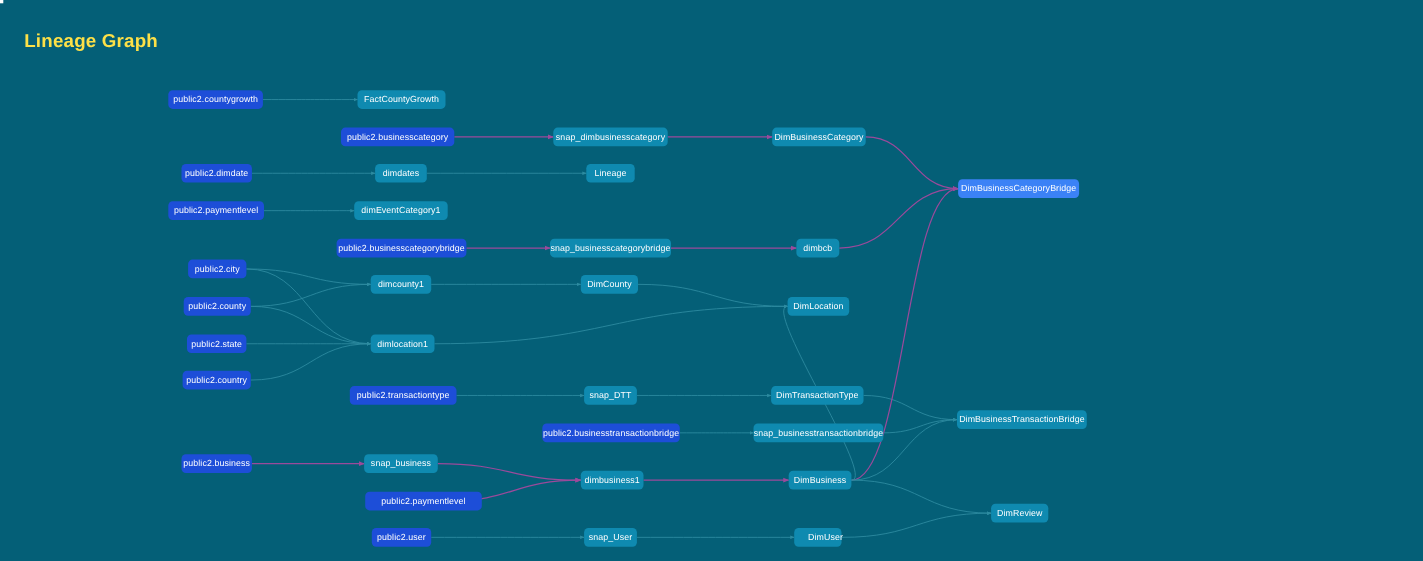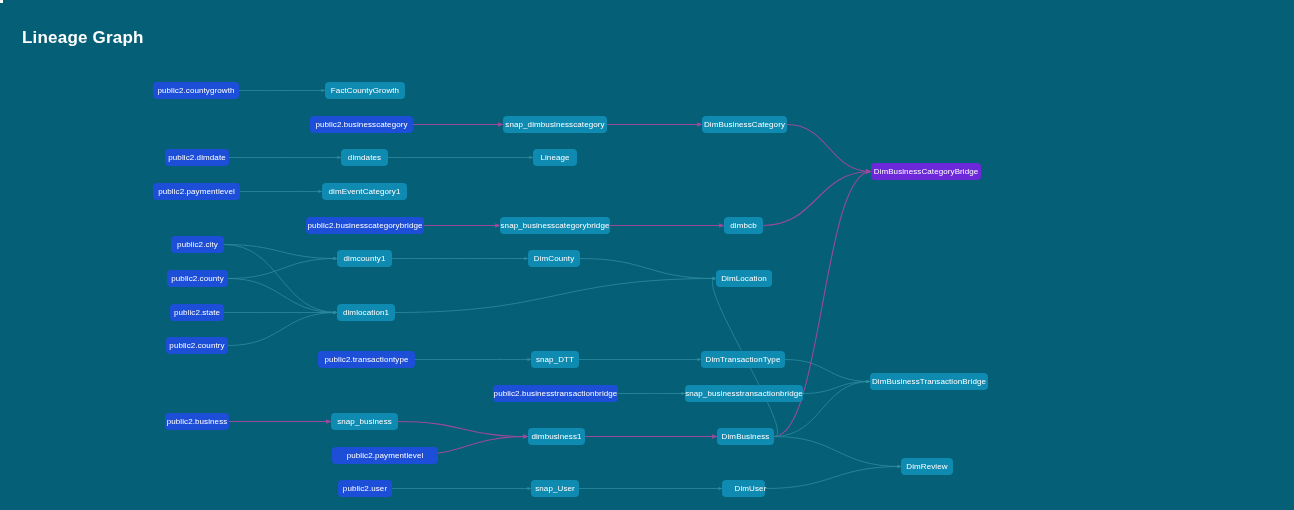--- a/index.html
+++ b/index.html
@@ -16,21 +16,21 @@
   #canvas {
     position: relative;
     width: 1294px;
     height: 510px;
     background: #045f77;
   }
   #title {
     position: absolute;
     left: 22px;
     top: 28px;
-    color: #ffffff;
+    color: #fde047;
     font-size: 17px;
     font-weight: bold;
     letter-spacing: 0.2px;
     white-space: nowrap;
   }
   #edges {
     position: absolute;
     left: 0;
     top: 0;
     width: 1294px;
@@ -51,21 +51,21 @@
     padding: 0 6px;
     letter-spacing: 0.1px;
   }
   .node.src {
     background: #1d4ed8;
   }
   .node.stg {
     background: #0f8ab0;
   }
   .node.bridge {
-    background: #6d28d9;
+    background: #3b82f6;
   }
   .corner-mark {
     position: absolute;
     background: #ffffff;
   }
 </style>
 </head>
 <body>
 
 <div id="canvas">

